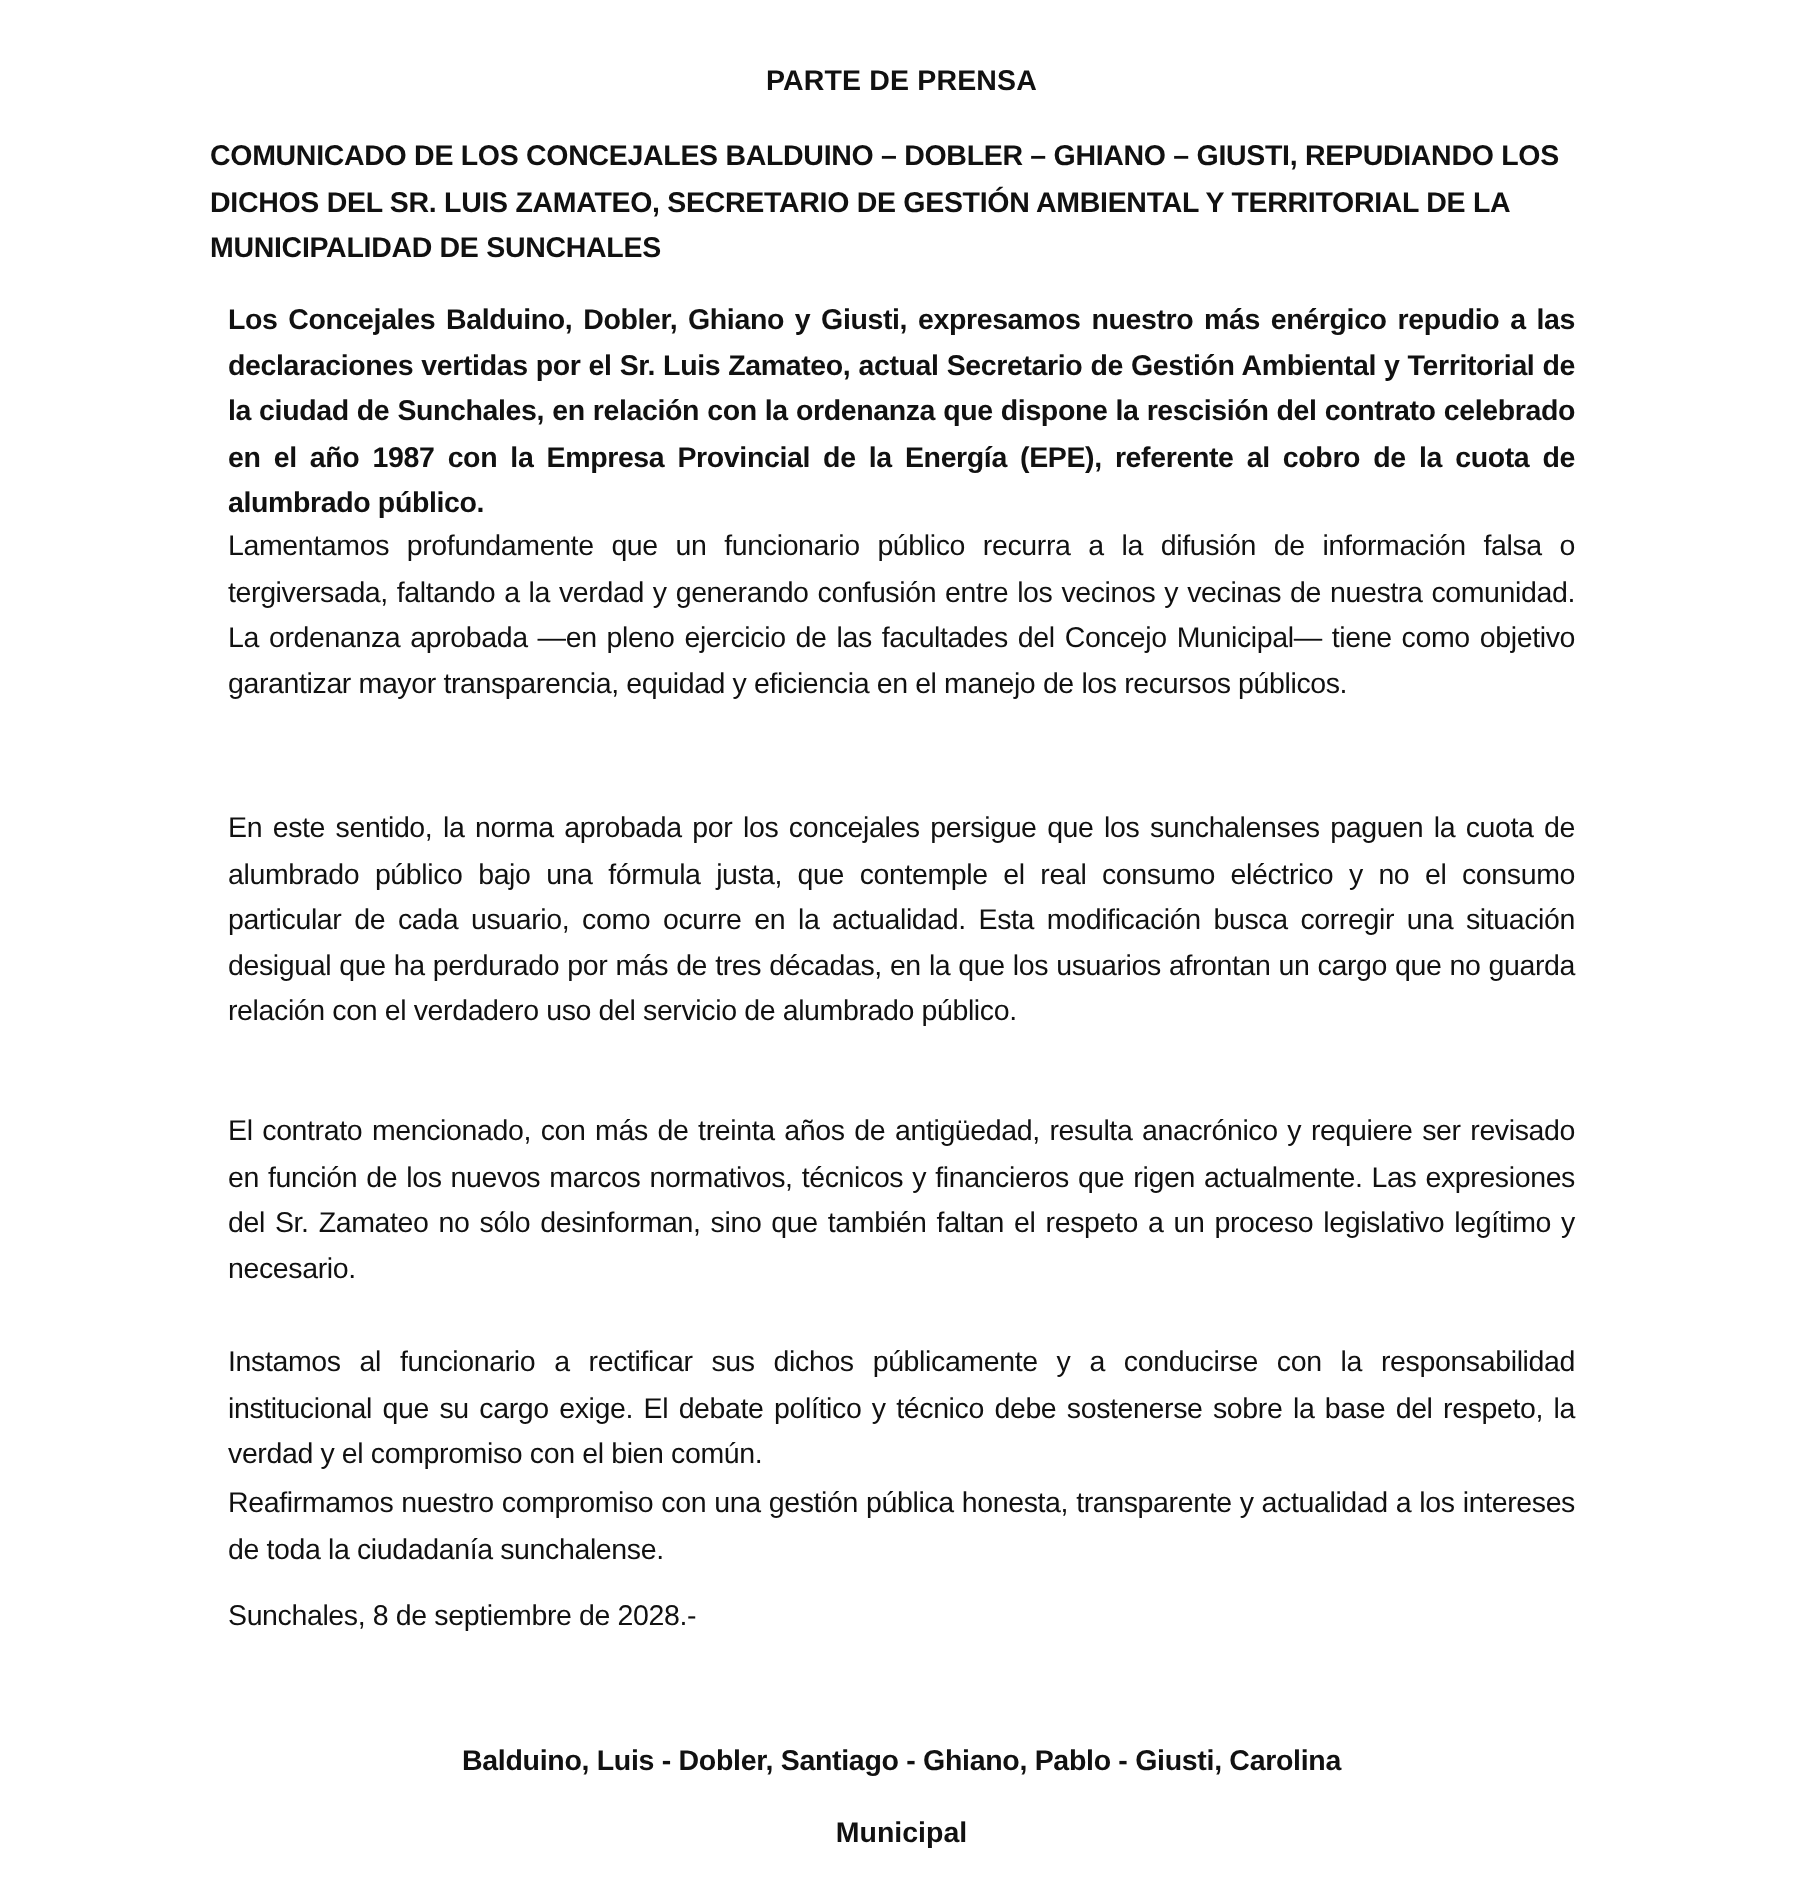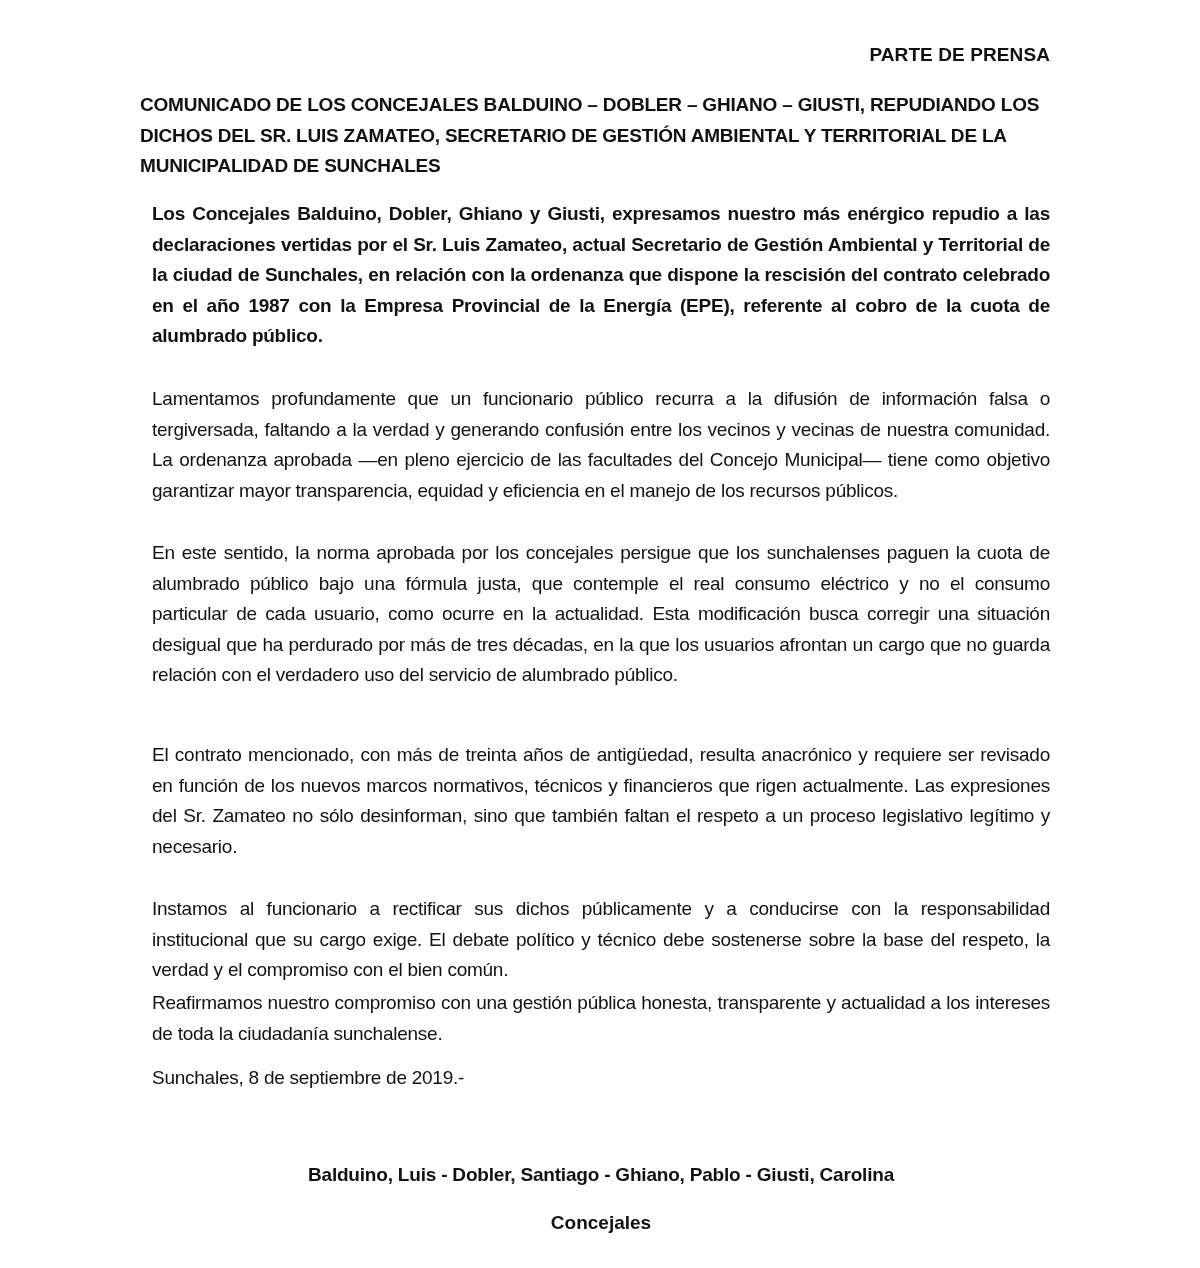--- a/index.html
+++ b/index.html
@@ -19,21 +19,21 @@
       position: absolute;
       left: 152px;
       top: 0;
       width: 898px;
     }
     .press-label {
       position: absolute;
       left: 0;
       top: 44px;
       width: 898px;
-      text-align: right;
+      text-align: center;
       font-weight: bold;
       font-size: 19px;
       letter-spacing: 0.1px;
     }
     .headline {
       position: absolute;
       left: -12px;
       top: 90px;
       width: 922px;
       text-align: left;
@@ -46,21 +46,21 @@
       position: absolute;
       left: 0;
       width: 898px;
       font-size: 19px;
       line-height: 30.6px;
       text-align: justify;
       letter-spacing: -0.25px;
       margin: 0;
     }
     .p1 { top: 199px; font-weight: bold; }
-    .p2 { top: 384px; }
+    .p2 { top: 350px; }
     .p3 { top: 538px; }
     .p4 { top: 740px; }
     .p5 { top: 879px; margin-top: 15px; }
     .p6 { top: 988px; }
     .dateline {
       position: absolute;
       left: 0;
       top: 1067px;
       font-size: 19px;
       letter-spacing: -0.25px;
@@ -92,16 +92,16 @@
   <div class="press-label">PARTE DE PRENSA</div>
   <div class="headline">COMUNICADO DE LOS CONCEJALES BALDUINO – DOBLER – GHIANO – GIUSTI, REPUDIANDO LOS DICHOS DEL SR. LUIS ZAMATEO, SECRETARIO DE GESTIÓN AMBIENTAL Y TERRITORIAL DE LA MUNICIPALIDAD DE SUNCHALES</div>
 
   <p class="para p1">Los Concejales Balduino, Dobler, Ghiano y Giusti, expresamos nuestro más enérgico repudio a las declaraciones vertidas por el Sr. Luis Zamateo, actual Secretario de Gestión Ambiental y Territorial de la ciudad de Sunchales, en relación con la ordenanza que dispone la rescisión del contrato celebrado en el año 1987 con la Empresa Provincial de la Energía (EPE), referente al cobro de la cuota de alumbrado público.</p>
   <p class="para p2">Lamentamos profundamente que un funcionario público recurra a la difusión de información falsa o tergiversada, faltando a la verdad y generando confusión entre los vecinos y vecinas de nuestra comunidad. La ordenanza aprobada —en pleno ejercicio de las facultades del Concejo Municipal— tiene como objetivo garantizar mayor transparencia, equidad y eficiencia en el manejo de los recursos públicos.</p>
   <p class="para p3">En este sentido, la norma aprobada por los concejales persigue que los sunchalenses paguen la cuota de alumbrado público bajo una fórmula justa, que contemple el real consumo eléctrico y no el consumo particular de cada usuario, como ocurre en la actualidad. Esta modificación busca corregir una situación desigual que ha perdurado por más de tres décadas, en la que los usuarios afrontan un cargo que no guarda relación con el verdadero uso del servicio de alumbrado público.</p>
   <p class="para p4">El contrato mencionado, con más de treinta años de antigüedad, resulta anacrónico y requiere ser revisado en función de los nuevos marcos normativos, técnicos y financieros que rigen actualmente. Las expresiones del Sr. Zamateo no sólo desinforman, sino que también faltan el respeto a un proceso legislativo legítimo y necesario.</p>
   <p class="para p5">Instamos al funcionario a rectificar sus dichos públicamente y a conducirse con la responsabilidad institucional que su cargo exige. El debate político y técnico debe sostenerse sobre la base del respeto, la verdad y el compromiso con el bien común.</p>
   <p class="para p6">Reafirmamos nuestro compromiso con una gestión pública honesta, transparente y actualidad a los intereses de toda la ciudadanía sunchalense.</p>
 
-  <div class="dateline">Sunchales, 8 de septiembre de 2019.-</div>
+  <div class="dateline">Sunchales, 8 de septiembre de 2028.-</div>
   <div class="signatories">Balduino, Luis - Dobler, Santiago - Ghiano, Pablo - Giusti, Carolina</div>
-  <div class="role">Concejales</div>
+  <div class="role">Municipal</div>
 </div>
 
 </body></html>

